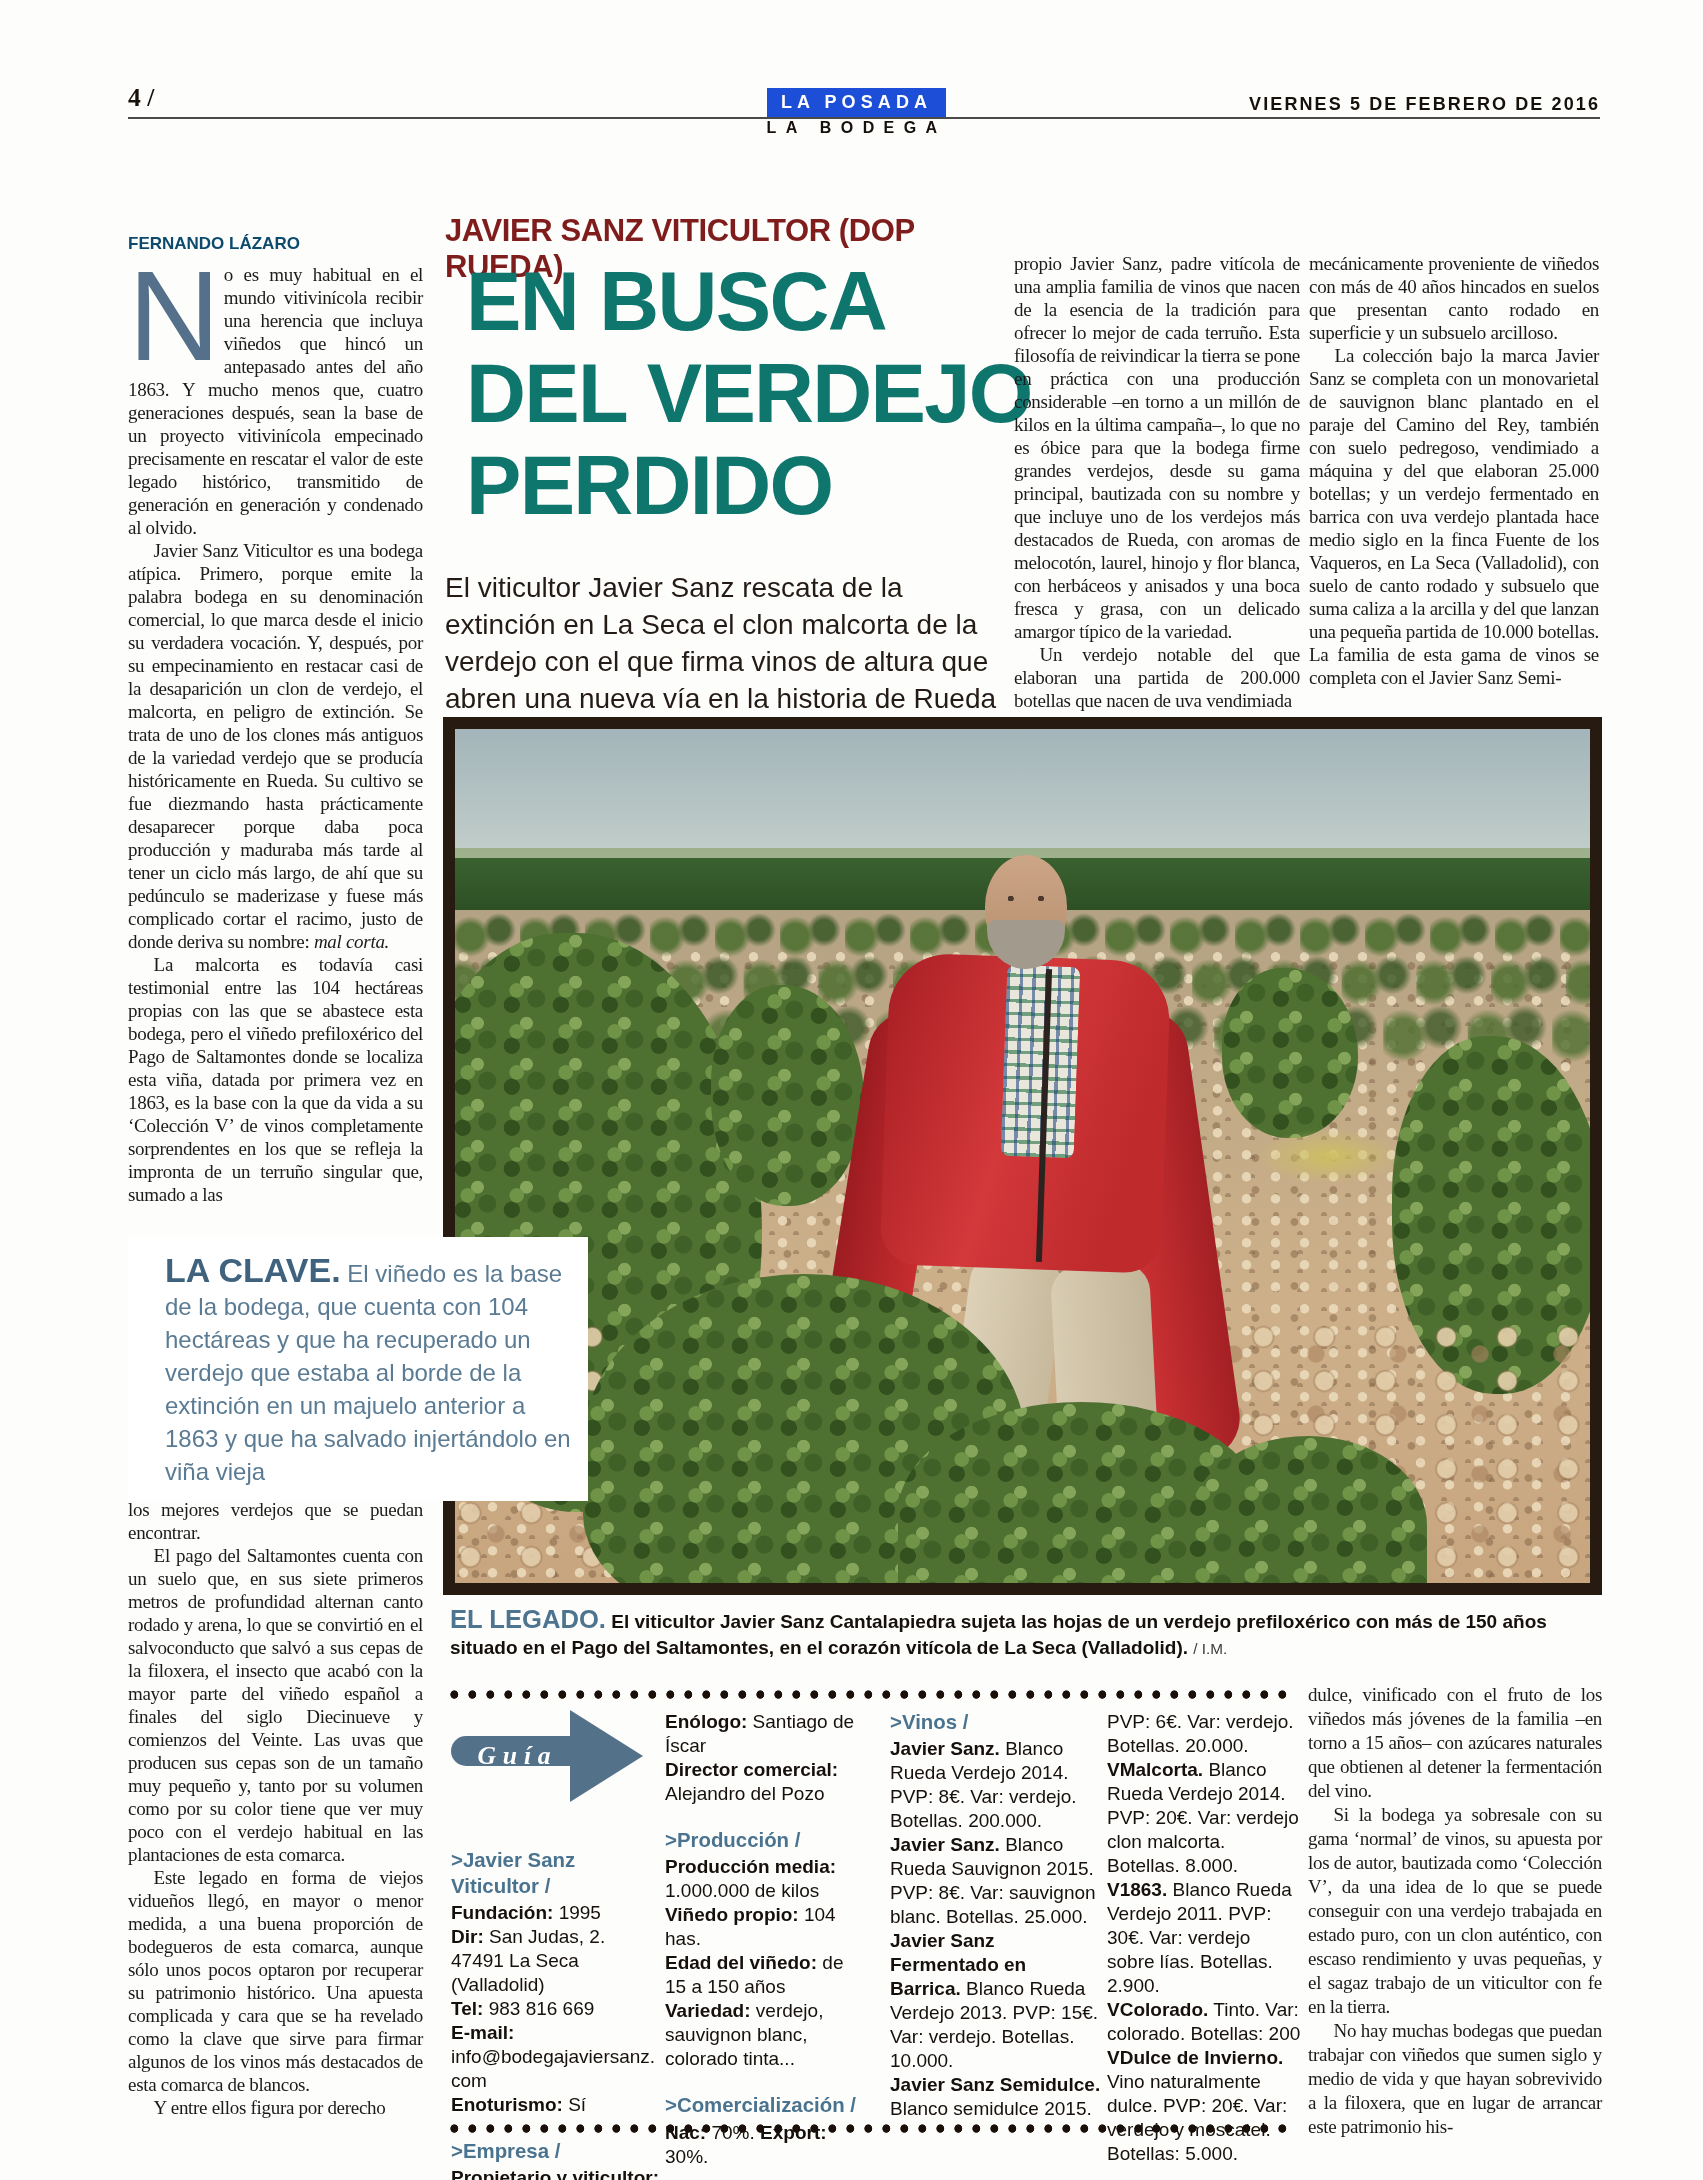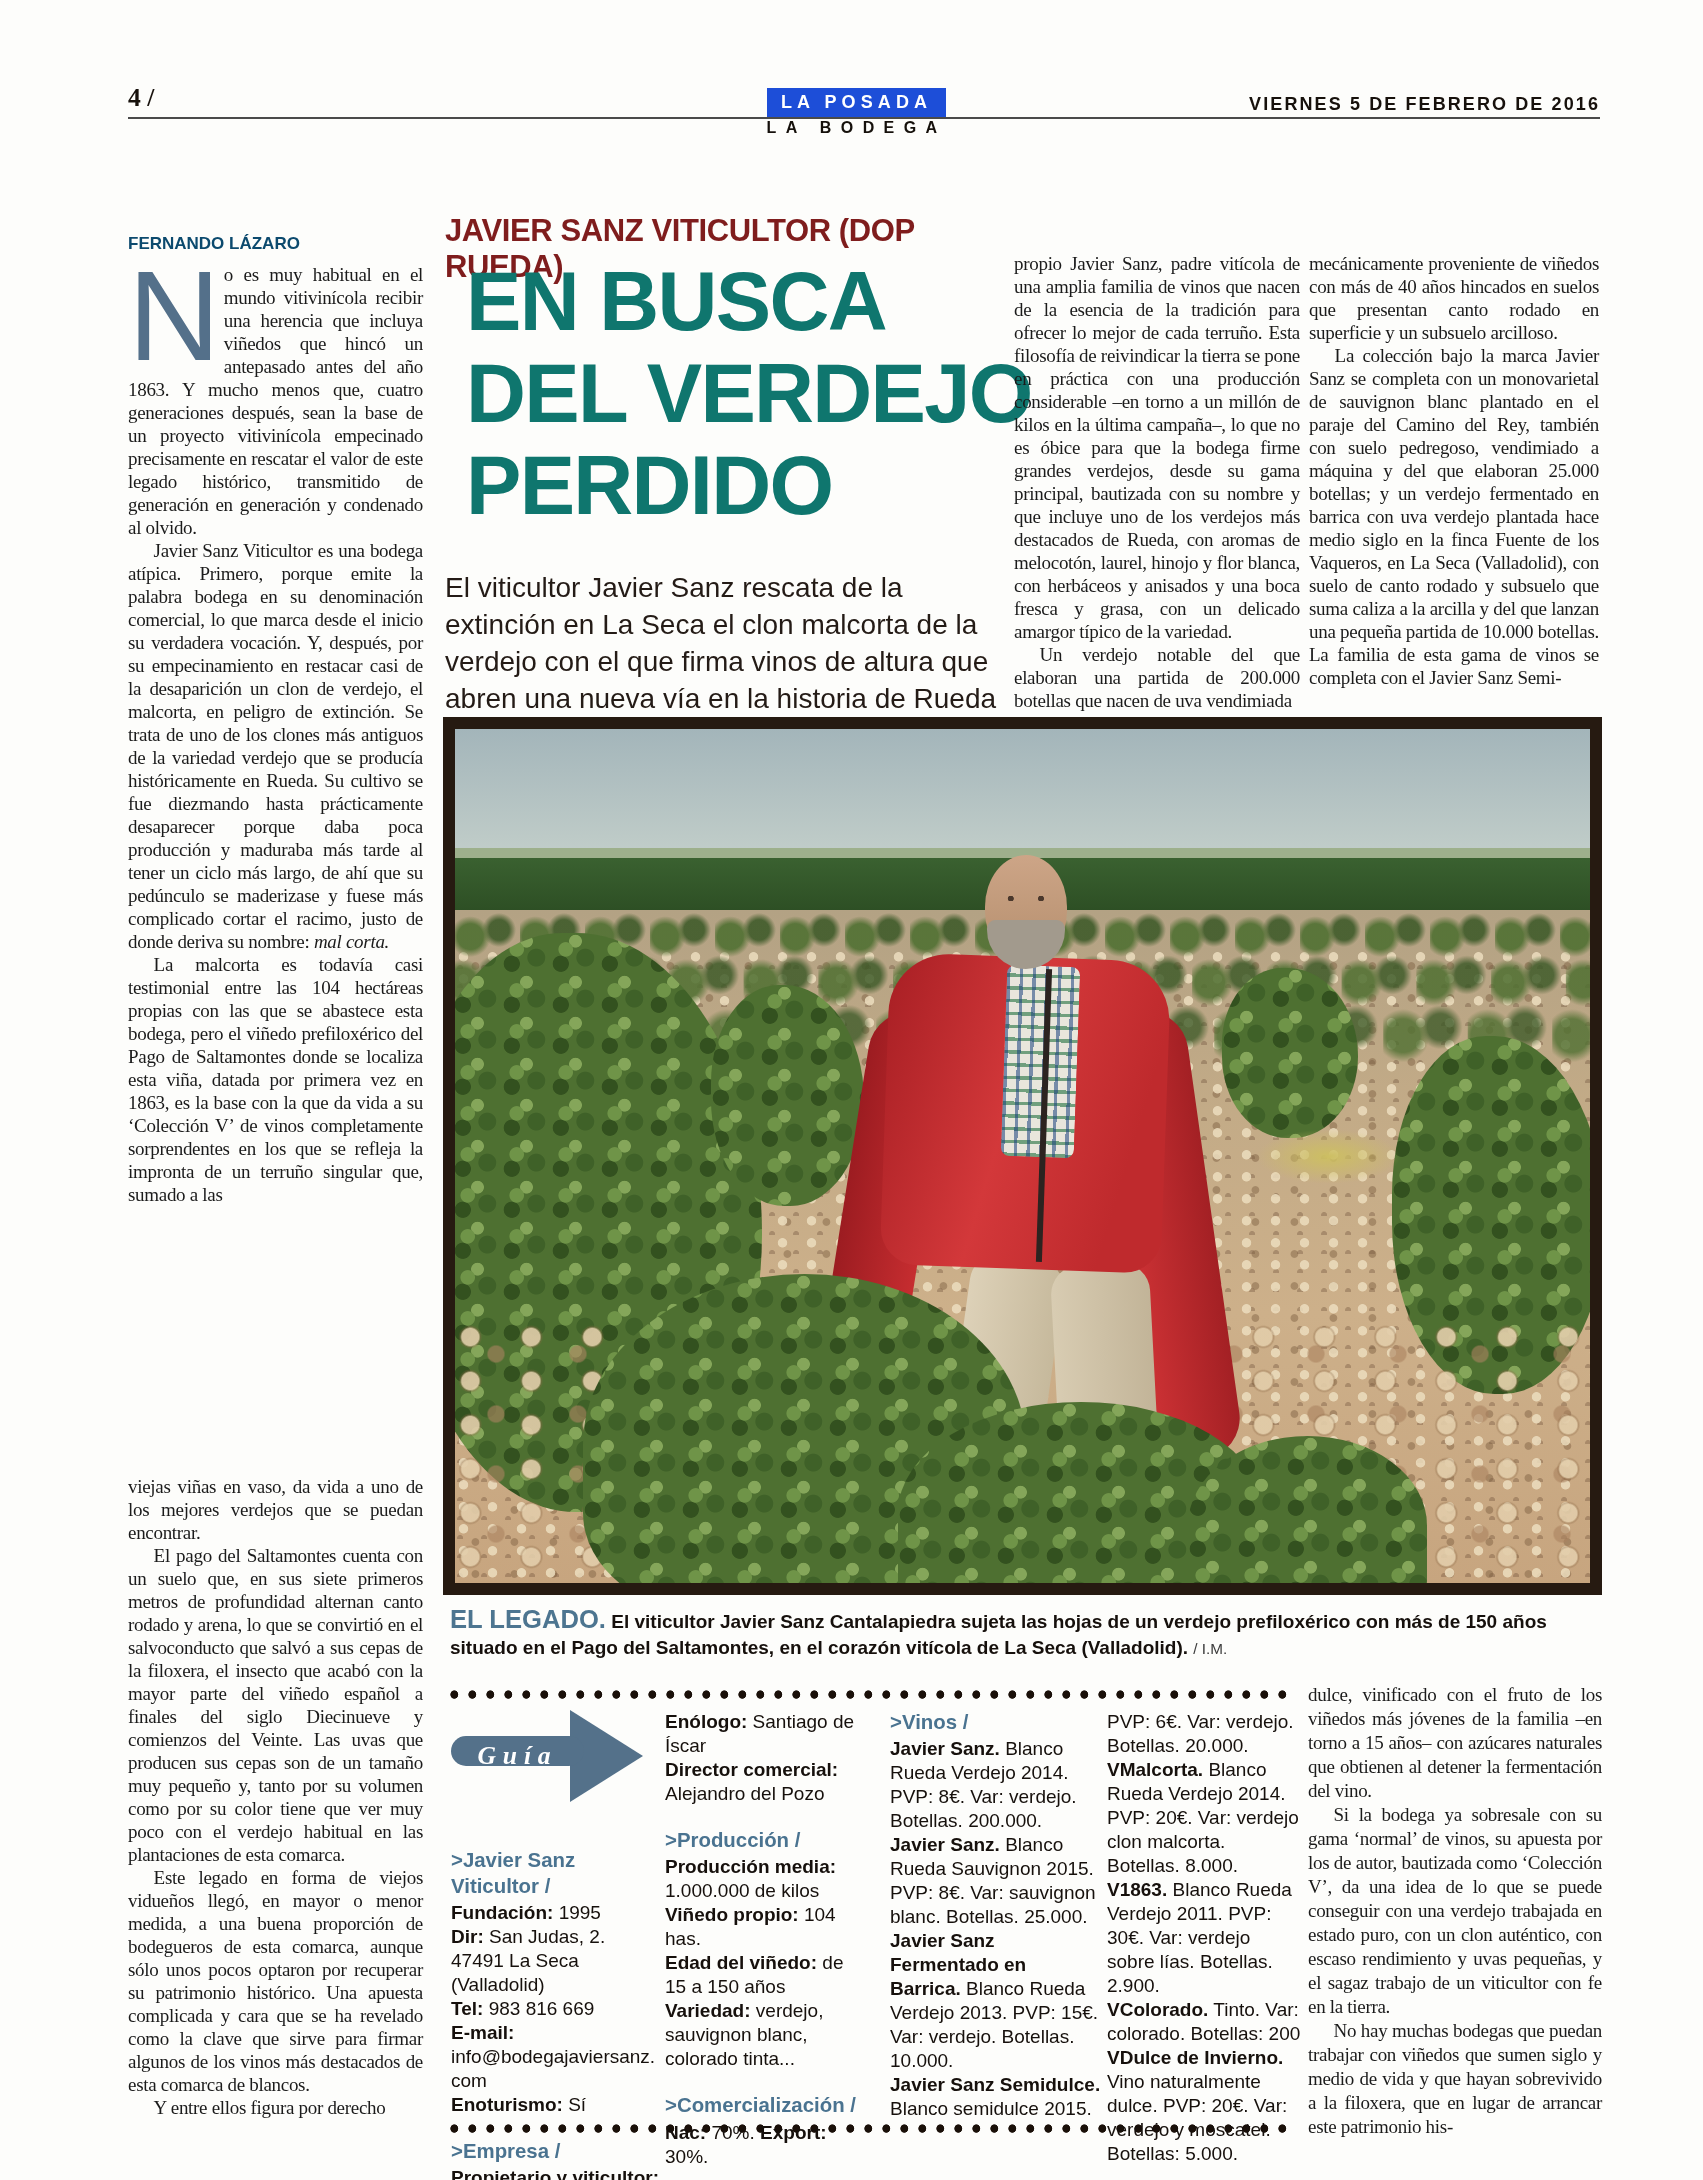--- a/index.html
+++ b/index.html
@@ -133,20 +133,24 @@
   </div>
   <div class="head-date">VIERNES 5 DE FEBRERO DE 2016</div>
 
   <div class="col" style="left:128px;top:210px;width:295px;">
     <div class="byline">FERNANDO LÁZARO</div>
     <p><span class="dropcap">N</span><span>o es muy habitual en el mundo vitivinícola recibir una herencia que incluya viñedos que hincó un antepasado antes del año 1863. Y mucho menos que, cuatro generaciones después, sean la base de un proyecto vitivinícola empecinado precisamente en rescatar el valor de este legado histórico, transmitido de generación en generación y condenado al olvido.</span></p>
     <p class="ind"><span>Javier Sanz Viticultor es una bodega atípica. Primero, porque emite la palabra bodega en su denominación comercial, lo que marca desde el inicio su verdadera vocación. Y, después, por su empecinamiento en restacar casi de la desaparición un clon de verdejo, el malcorta, en peligro de extinción. Se trata de uno de los clones más antiguos de la variedad verdejo que se producía históricamente en Rueda. Su cultivo se fue diezmando hasta prácticamente desaparecer porque daba poca producción y maduraba más tarde al tener un ciclo más largo, de ahí que su pedúnculo se maderizase y fuese más complicado cortar el racimo, justo de donde deriva su nombre: </span><i>mal corta.</i></p>
     <p class="ind">La malcorta es todavía casi testimonial entre las 104 hectáreas propias con las que se abastece esta bodega, pero el viñedo prefiloxérico del Pago de Saltamontes donde se localiza esta viña, datada por primera vez en 1863, es la base con la que da vida a su ‘Colección V’ de vinos completamente sorprendentes en los que se refleja la impronta de un terruño singular que, sumado a las</p>
   </div>
 
+  <div class="clave">
+    <span class="clave-label">LA CLAVE.</span>
+    <span>El viñedo es la base de la bodega, que cuenta con 104 hectáreas y que ha recuperado un verdejo que estaba al borde de la extinción en un majuelo anterior a 1863 y que ha salvado injertándolo en viña vieja</span>
+  </div>
 
   <div class="col" style="left:128px;top:1475px;width:295px;">
     <p>viejas viñas en vaso, da vida a uno de los mejores verdejos que se puedan encontrar.</p>
     <p class="ind">El pago del Saltamontes cuenta con un suelo que, en sus siete primeros metros de profundidad alternan canto rodado y arena, lo que se convirtió en el salvoconducto que salvó a sus cepas de la filoxera, el insecto que acabó con la mayor parte del viñedo español a finales del siglo Diecinueve y comienzos del Veinte. Las uvas que producen sus cepas son de un tamaño muy pequeño y, tanto por su volumen como por su color tiene que ver muy poco con el verdejo habitual en las plantaciones de esta comarca.</p>
     <p class="ind">Este legado en forma de viejos vidueños llegó, en mayor o menor medida, a una buena proporción de bodegueros de esta comarca, aunque sólo unos pocos optaron por recuperar su patrimonio histórico. Una apuesta complicada y cara que se ha revelado como la clave que sirve para firmar algunos de los vinos más destacados de esta comarca de blancos.</p>
     <p class="ind">Y entre ellos figura por derecho</p>
   </div>
 
   <div class="kicker">JAVIER SANZ VITICULTOR (DOP RUEDA)</div>
   <div class="headline">

